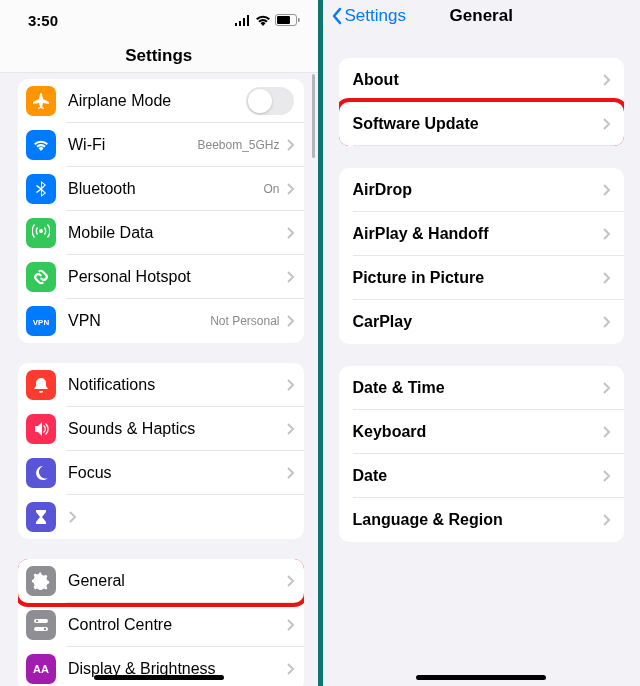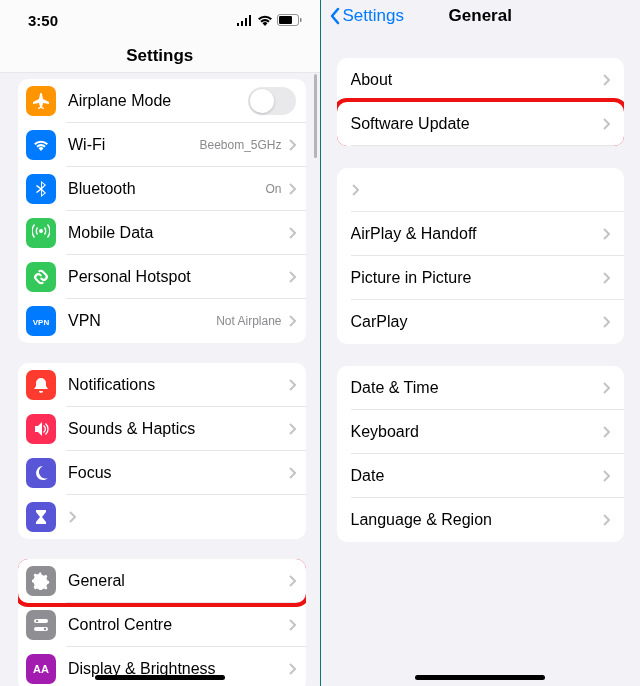--- a/index.html
+++ b/index.html
@@ -1,18 +1,18 @@
 <!DOCTYPE html>
 <html><head>
 <meta charset="utf-8">
 <style>
 html,body{margin:0;padding:0;font-family:-apple-system,BlinkMacSystemFont,"Helvetica Neue",sans-serif;background:#fff;}
 .stage{width:640px;height:686px;display:flex;overflow:hidden;}
 .phone{flex:1;height:100%;position:relative;display:flex;flex-direction:column;background:#f2f2f7;}
-.phone.left{border-right:1px solid #0f766e;}
+.phone.left{border-right:5px solid #0f766e;}
 .status-bar{height:40px;display:flex;align-items:center;justify-content:space-between;padding:0 18px 0 28px;font-size:15px;font-weight:600;color:#000;flex-shrink:0;}
 .phone.left .status-bar{background:#fbfbfb;}
 .phone.right .status-bar{background:#f2f2f7;}
 .status-right{display:flex;align-items:center;gap:4px;}
 .status-right svg{display:block;}
 .loc-arrow{width:10px;height:10px;}
 .header{height:32px;display:flex;align-items:center;justify-content:center;position:relative;flex-shrink:0;}
 .phone.left .header{background:#fbfbfb;border-bottom:1px solid #e7e7e9;}
 .phone.right .header{background:#f2f2f7;}
 .header-title{font-size:17px;font-weight:600;color:#000;}
@@ -21,21 +21,21 @@
 .scroll{flex:1;overflow-y:hidden;}
 .phone.left .scroll{padding:0 14px 0 18px;}
 .phone.right .scroll{padding:0 16px;}
 .group{background:#fff;border-radius:10px;margin-bottom:20px;overflow:hidden;}
 .phone.right .group{margin-bottom:22px;}
 .phone.right .group:first-child{margin-top:26px;}
 .row{height:44px;display:flex;align-items:center;padding:0 12px;position:relative;}
 .row:not(:last-child)::after{content:"";position:absolute;left:48px;right:0;bottom:0;height:1px;background:#e5e5ea;}
 .phone.left .row{padding:0 10px 0 8px;}
 .phone.left .row:not(:last-child)::after{left:48px;}
-.phone.right .row{padding:0 14px;}
+.phone.right .row{padding:0 14px;font-weight:bold;}
 .phone.right .row:not(:last-child)::after{left:14px;}
 .row-icon{width:30px;height:30px;border-radius:7px;display:flex;align-items:center;justify-content:center;margin-right:12px;flex-shrink:0;}
 .row-icon svg{width:18px;height:18px;}
 .row-label{font-size:16px;color:#000;flex:1;white-space:nowrap;overflow:hidden;text-overflow:ellipsis;}
 .row-value{font-size:12px;color:#8a8a8e;margin-right:6px;}
 .chev{width:8px;height:12px;flex-shrink:0;}
 .chev path{stroke:#c4c4c6;stroke-width:2;fill:none;}
 .toggle{width:48px;height:28px;border-radius:14px;background:#e9e9eb;position:relative;flex-shrink:0;}
 .toggle::after{content:"";position:absolute;left:2px;top:2px;width:24px;height:24px;border-radius:12px;background:#fff;box-shadow:0 1px 3px rgba(0,0,0,0.2);}
 .highlight{position:absolute;border:4px solid #e11;border-radius:14px;pointer-events:none;}
@@ -125,21 +125,21 @@
               <path d="M2 1l5 5-5 5"></path>
             </svg>
           </div>
           <div class="row">
             <span class="row-icon" style="background:#007aff">
               <svg viewBox="0 0 18 18">
                 <text x="9" y="13" text-anchor="middle" fill="#fff" font-size="8" font-weight="700" font-family="sans-serif">VPN</text>
               </svg>
             </span>
             <span class="row-label">VPN</span>
-            <span class="row-value">Not Airplane</span>
+            <span class="row-value">Not Personal</span>
             <svg class="chev" viewBox="0 0 8 12">
               <path d="M2 1l5 5-5 5"></path>
             </svg>
           </div>
         </div>
         <div class="group" style="position:relative">
           <div class="row">
             <span class="row-icon" style="background:#ff3b30">
               <svg viewBox="0 0 18 18">
                 <path fill="#fff" d="M9 2a5 5 0 015 5v3l2 3H2l2-3V7a5 5 0 015-5zm-2 13a2 2 0 004 0z"></path>
@@ -248,20 +248,21 @@
           <div class="row">
             <span class="row-label">Software Update</span>
             <svg class="chev" viewBox="0 0 8 12">
               <path d="M2 1l5 5-5 5"></path>
             </svg>
           </div>
           <div class="highlight" style="left:-4px;right:-4px;top:40px;height:44px"></div>
         </div>
         <div class="group" style="position:relative">
           <div class="row">
+            <span class="row-label">AirDrop</span>
             <svg class="chev" viewBox="0 0 8 12">
               <path d="M2 1l5 5-5 5"></path>
             </svg>
           </div>
           <div class="row">
             <span class="row-label">AirPlay &amp; Handoff</span>
             <svg class="chev" viewBox="0 0 8 12">
               <path d="M2 1l5 5-5 5"></path>
             </svg>
           </div>

